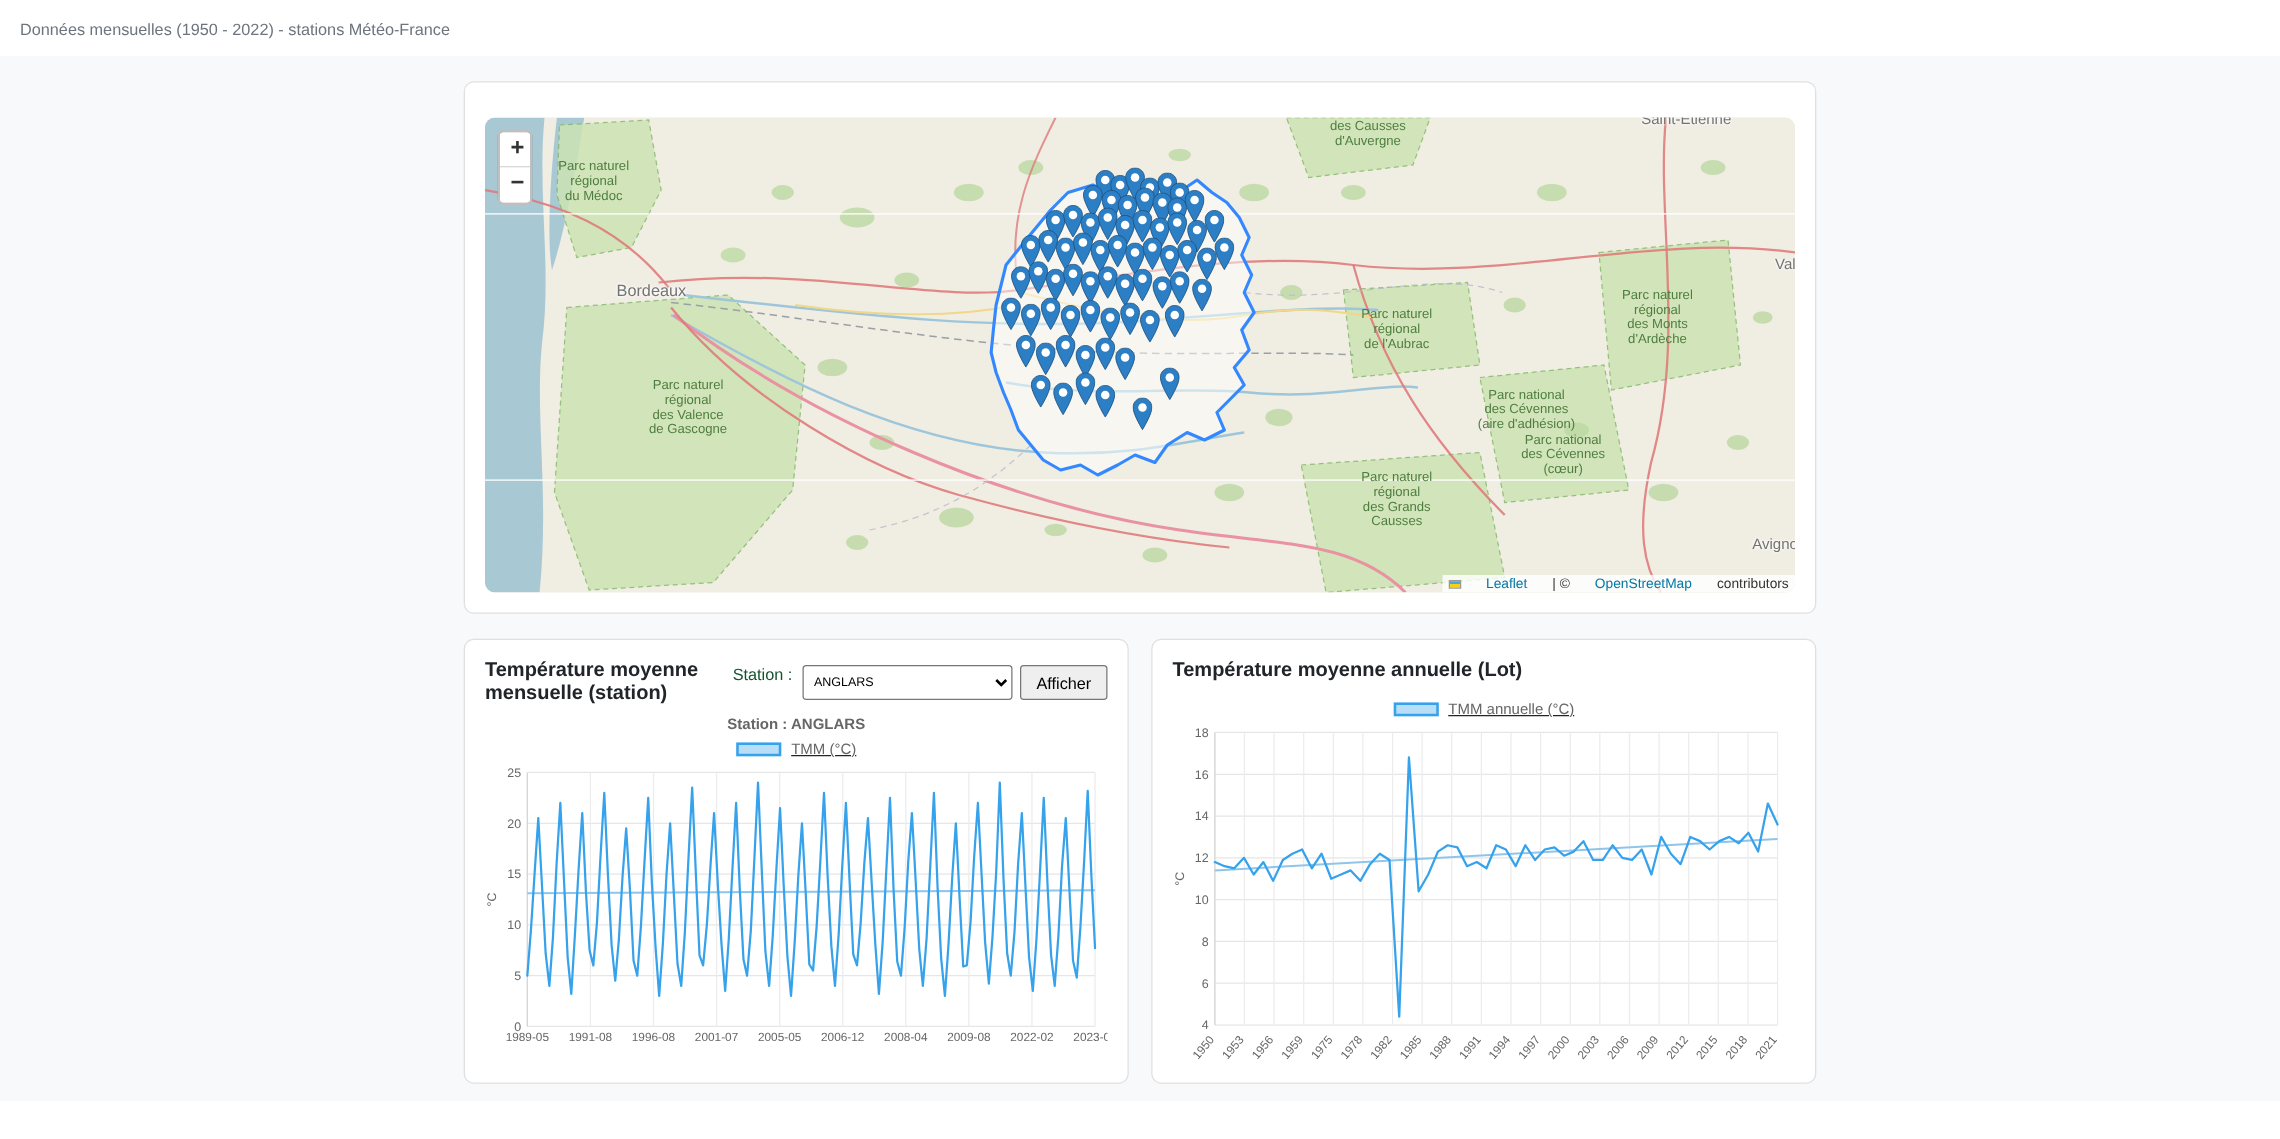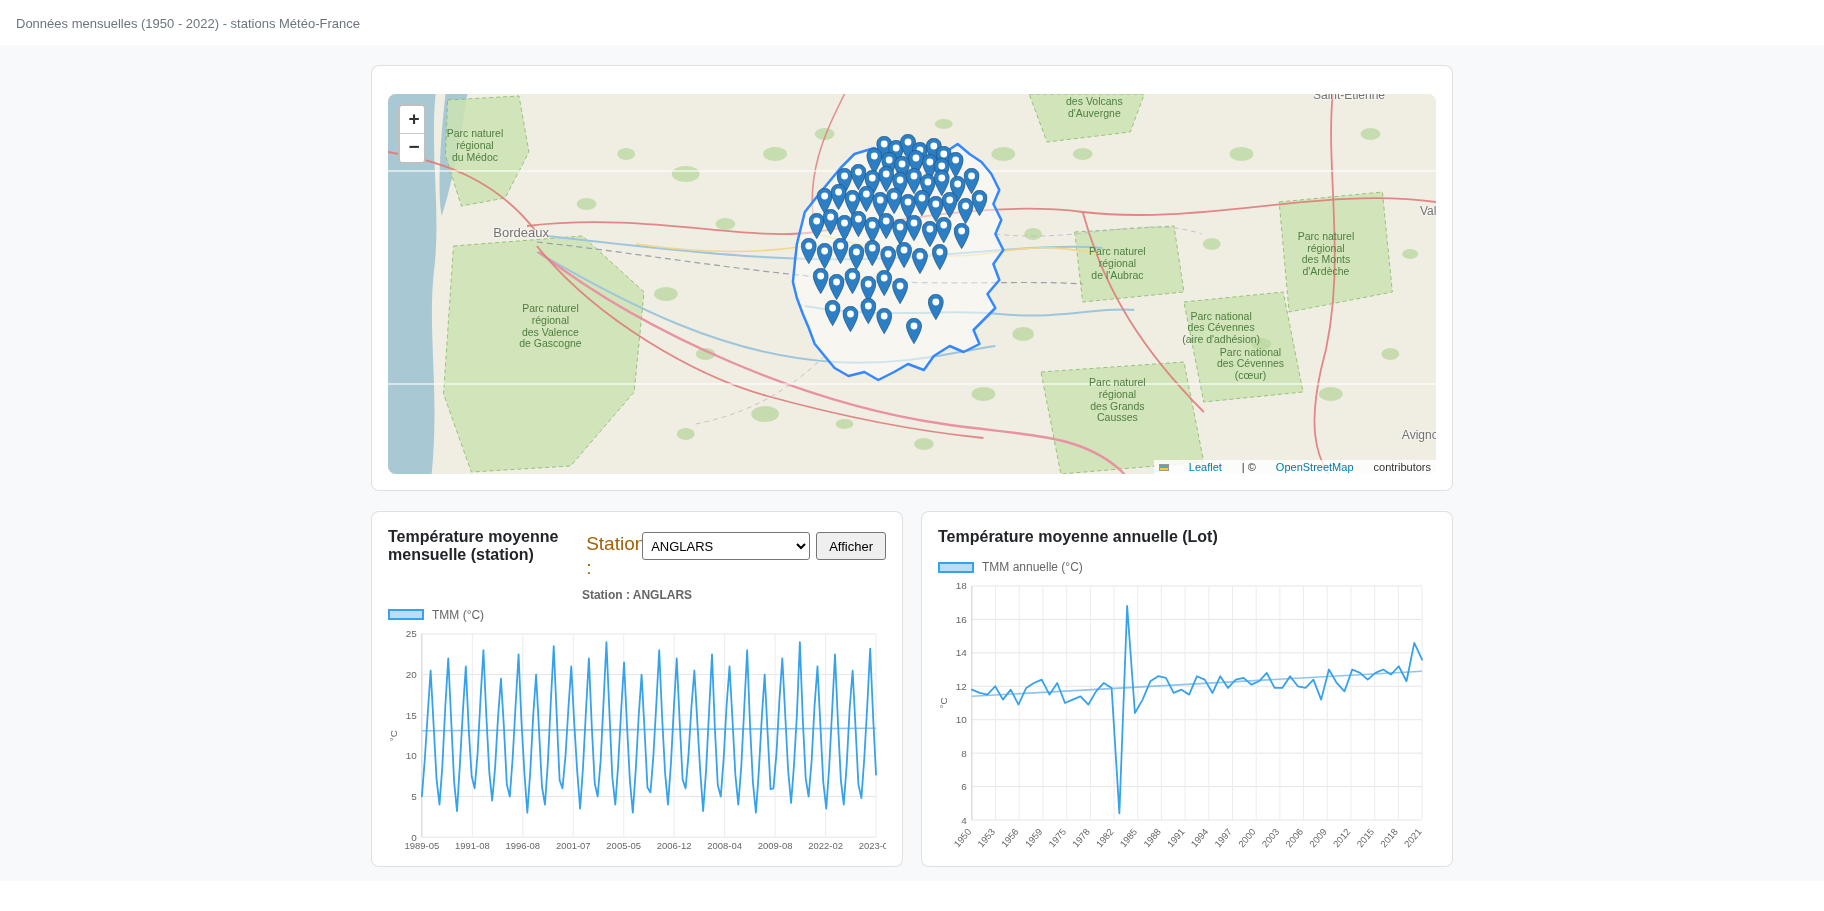--- a/index.html
+++ b/index.html
@@ -32,26 +32,26 @@
   .plabel span { display:block; }
   .citylabel { position:absolute; transform:translateX(-50%); color:#737373; font-size:13px; z-index:3; pointer-events:none; text-shadow:0 0 3px #fff, 0 0 3px #fff; white-space:nowrap; }
 
   
   .charts-row { display:flex; gap:18px; margin-top:20px; }
   .charts-row .card { flex:1; height:356px; overflow:hidden; }
 
   .card-head { display:flex; align-items:flex-start; gap:8px; }
   .card-head .card-title { max-width:195px; flex:1; }
   .controls { display:flex; align-items:flex-start; gap:6px; margin-top:4px; }
-  .controls label { display:inline-block; width:50px; font-size:19px; color:#a16207; line-height:1.25; }
-  .controls select { width:168px; height:28px; font-size:13px; font-family:"Liberation Sans",sans-serif; border:1px solid #767676; border-radius:3px; background:#fff; padding:0 4px; }
+  .controls label { display:inline-block; width:50px; font-size:13px; color:#14532d; line-height:1.25; }
+  .controls select { width:168px; height:28px; font-size:10px; font-family:"Liberation Sans",sans-serif; border:1px solid #767676; border-radius:3px; background:#fff; padding:0 4px; }
   .controls button { height:28px; padding:0 12px; font-size:13px; font-family:"Liberation Sans",sans-serif; background:#efefef; border:1px solid #767676; border-radius:3px; cursor:pointer; color:#000; }
 
   .chart-title { text-align:center; font-size:12px; font-weight:700; color:#666; margin-top:8px; }
-  .legend { display:flex; align-items:center; gap:8px; margin:6px 0 4px; cursor:pointer; }
+  .legend { display:flex; justify-content:center; align-items:center; gap:8px; margin:6px 0 4px; cursor:pointer;text-decoration:underline; }
   .legend-box { display:inline-block; width:36px; height:11px; background:rgba(54,162,235,0.35); border:2.5px solid #36a2eb; }
   .legend-text { font-size:12px; color:#666; }
   svg.chart { display:block; width:100%; }
   svg.chart text { font-family:"Liberation Sans",sans-serif; }
 </style>
 </head>
 <body>
 
 <header class="page-header">
   <div class="page-subtitle">Données mensuelles (1950 - 2022) - stations Météo-France</div>
@@ -234,21 +234,21 @@
             <span>régional</span>
             <span>du Médoc</span>
         </div>
         <div class="plabel" style="left:15.5%; top:55%;">
           <span>Parc naturel</span>
             <span>régional</span>
             <span>des Valence</span>
             <span>de Gascogne</span>
         </div>
         <div class="plabel" style="left:67.4%; top:0.5%;">
-          <span>des Volcans</span>
+          <span>des Causses</span>
             <span>d'Auvergne</span>
         </div>
         <div class="plabel" style="left:69.6%; top:40%;">
           <span>Parc naturel</span>
             <span>régional</span>
             <span>de l'Aubrac</span>
         </div>
         <div class="plabel" style="left:89.5%; top:36%;">
           <span>Parc naturel</span>
             <span>régional</span>

